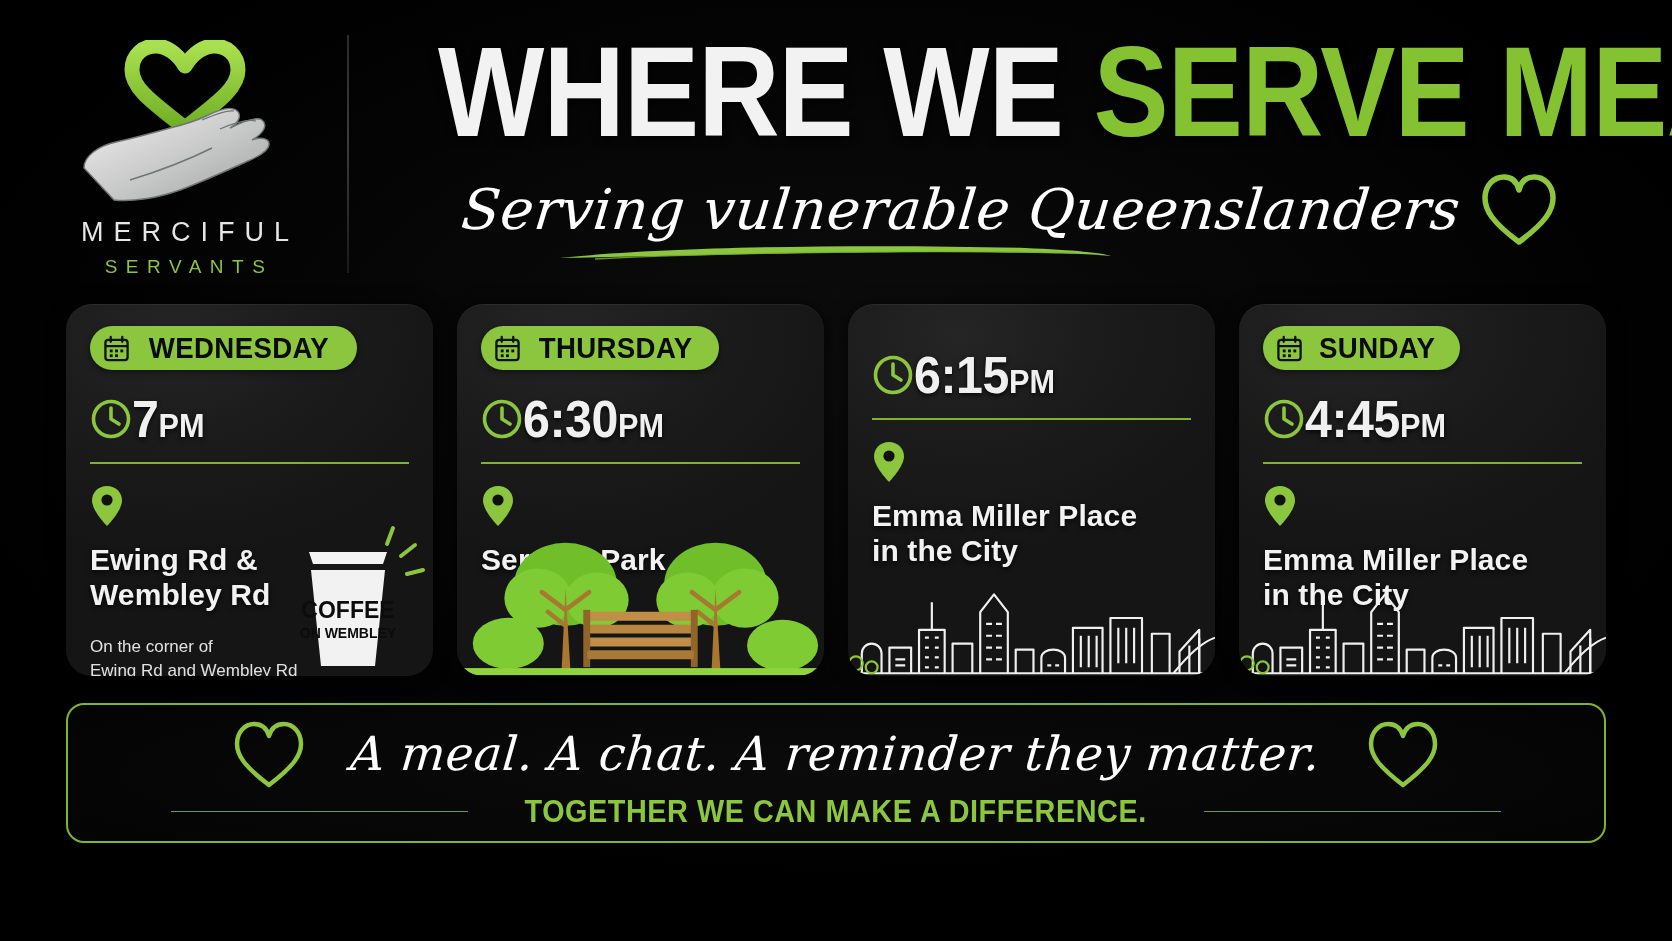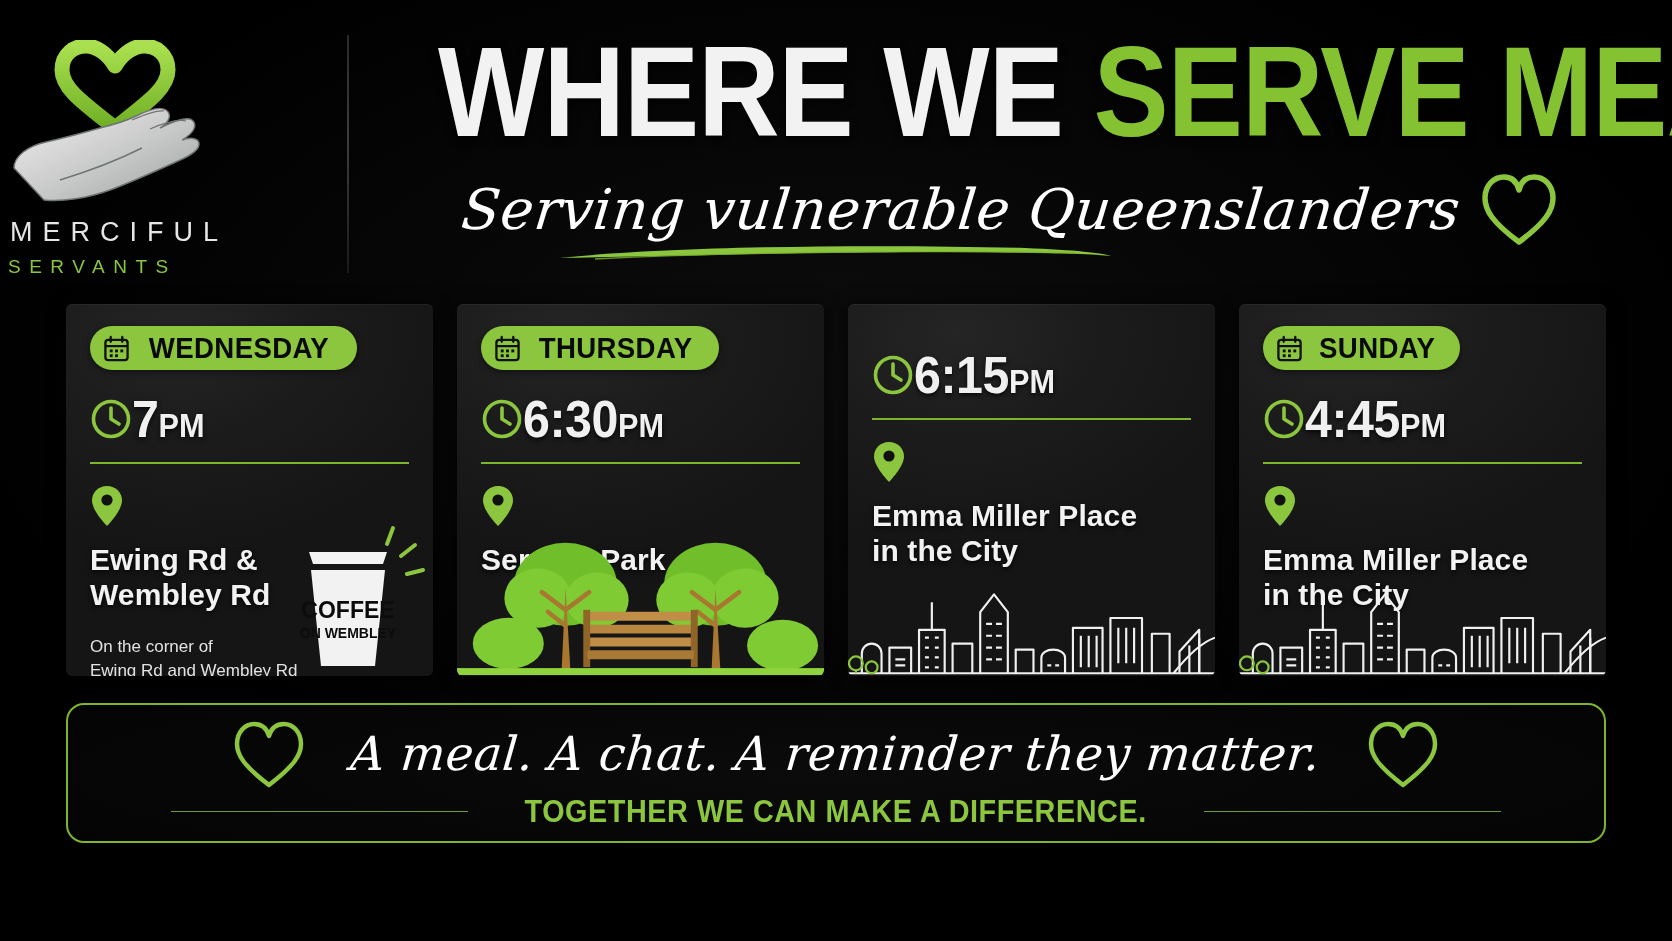--- a/index.html
+++ b/index.html
@@ -19,21 +19,21 @@
   
   .header {
     position: absolute;
     left: 0; top: 0;
     width: 1672px; height: 300px;
     display: flex; align-items: center;
   }
   .logo-block {
     width: 370px; height: 260px;
     display: flex; flex-direction: column;
-    justify-content: center;
+    align-items: center; justify-content: center;
     padding-top: 18px;
   }
   .logo-mark { position: relative; width: 230px; height: 175px; }
   .logo-word {
     color: #e6e6e6;
     font-size: 27px;
     font-weight: 400;
     letter-spacing: 10px;
     margin-top: 2px;
     text-indent: 10px;
@@ -100,21 +100,21 @@
   .cards {
     position: absolute;
     left: 66px; top: 304px;
     width: 1540px; height: 372px;
     display: flex;
     gap: 24px;
   }
   .card {
     position: relative;
     width: 372px; height: 372px;
-    border-radius: 6px;
+    border-radius: 26px;
     background:
       radial-gradient(ellipse 300px 220px at 30% 8%, #252525 0%, #1b1b1b 50%, #151515 100%);
     box-shadow: 0 2px 18px rgba(0,0,0,0.85), inset 0 1px 0 rgba(255,255,255,0.05);
     overflow: hidden;
     padding: 22px 24px 0 24px;
   }
   .day-pill {
     display: inline-flex;
     align-items: center;
     gap: 11px;

